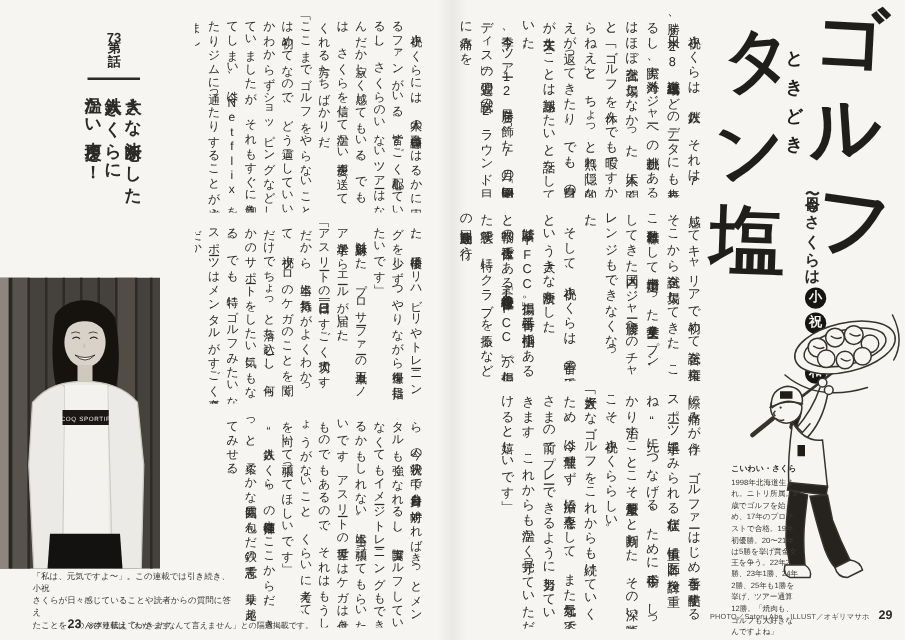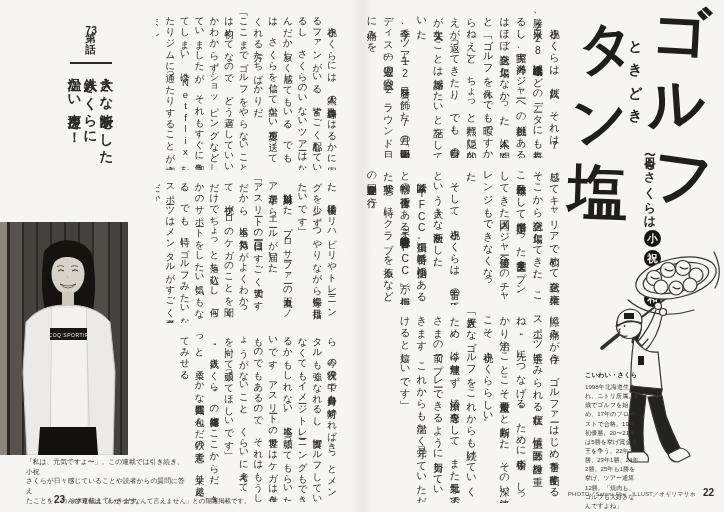--- a/index.html
+++ b/index.html
@@ -121,21 +121,21 @@
     </g>
   </svg>
 
   <div class="abs profile">
     <div class="profile-name">こいわい・さくら</div>
     <div class="profile-bio">1998年北海道生まれ。ニトリ所属。8歳でゴルフを始め、17年のプロテストで合格。19年初優勝。20〜21年は5勝を挙げ賞金女王を争う。22年2勝、23年1勝、24年2勝、25年も1勝を挙げ、ツアー通算12勝。「焼肉も、ゴルフも大好きなんですよね」</div>
   </div>
 
   <div class="abs creditrow">
     <span class="credits">PHOTO／Satoru Abe　ILLUST／オギリマサホ</span>
-    <span class="pageno">22</span>
+    <span class="pageno">29</span>
   </div>
 
   <div class="abs vtext episode">
     <span>第</span><span class="tcy">73</span><span>話</span>
   </div>
   <div class="abs rule"></div>
   <div class="abs vtext headline">大きな決断をした
 鉄人さくらに
 温かい声援を！</div>
 

